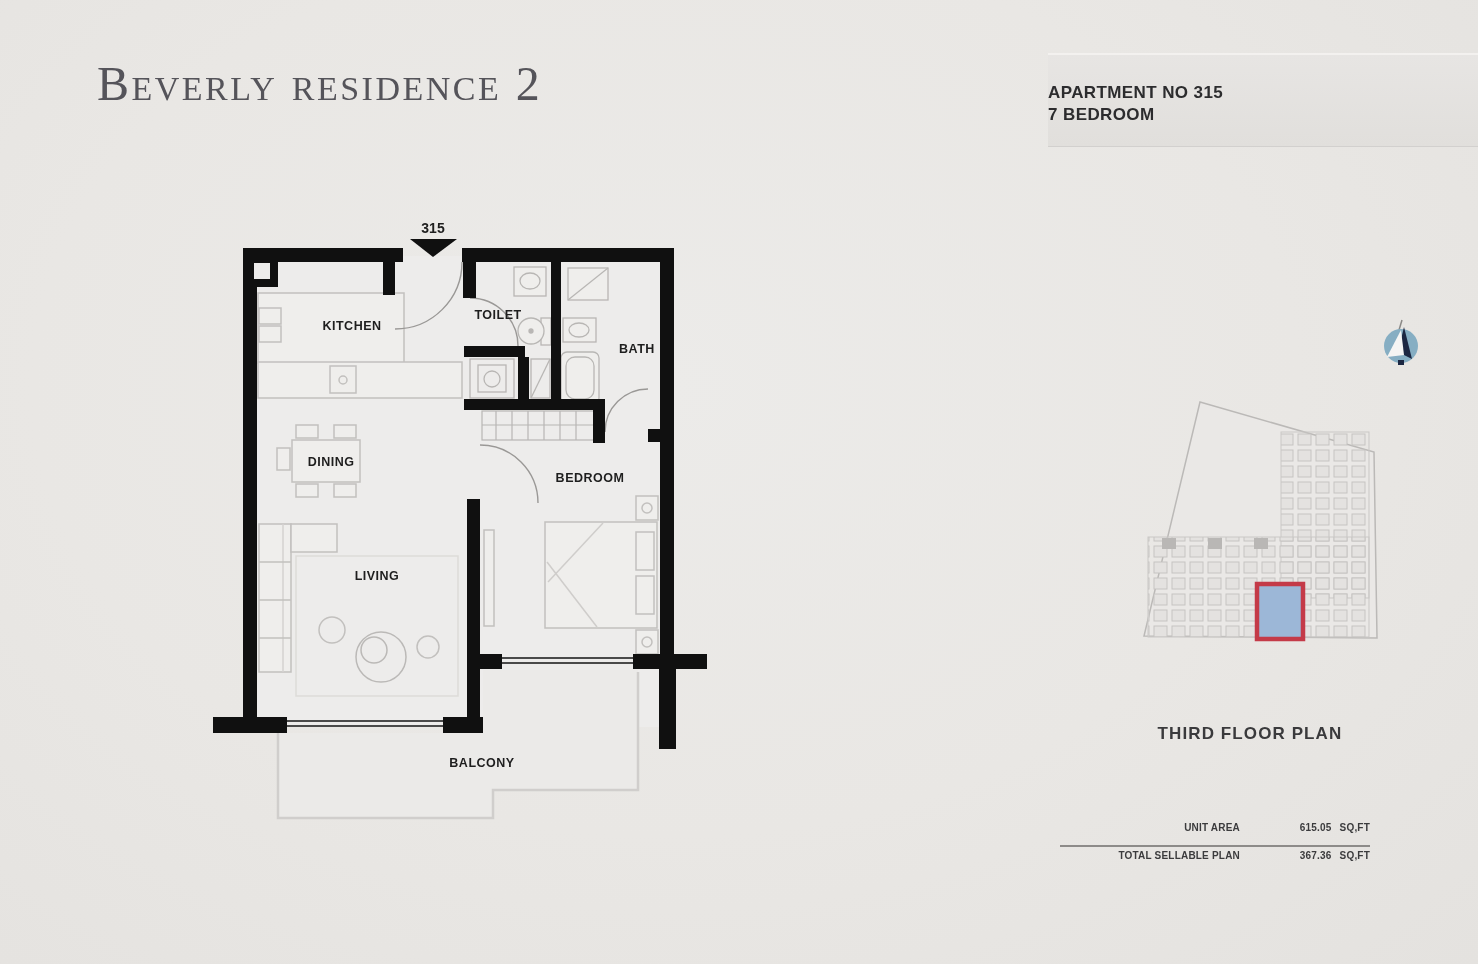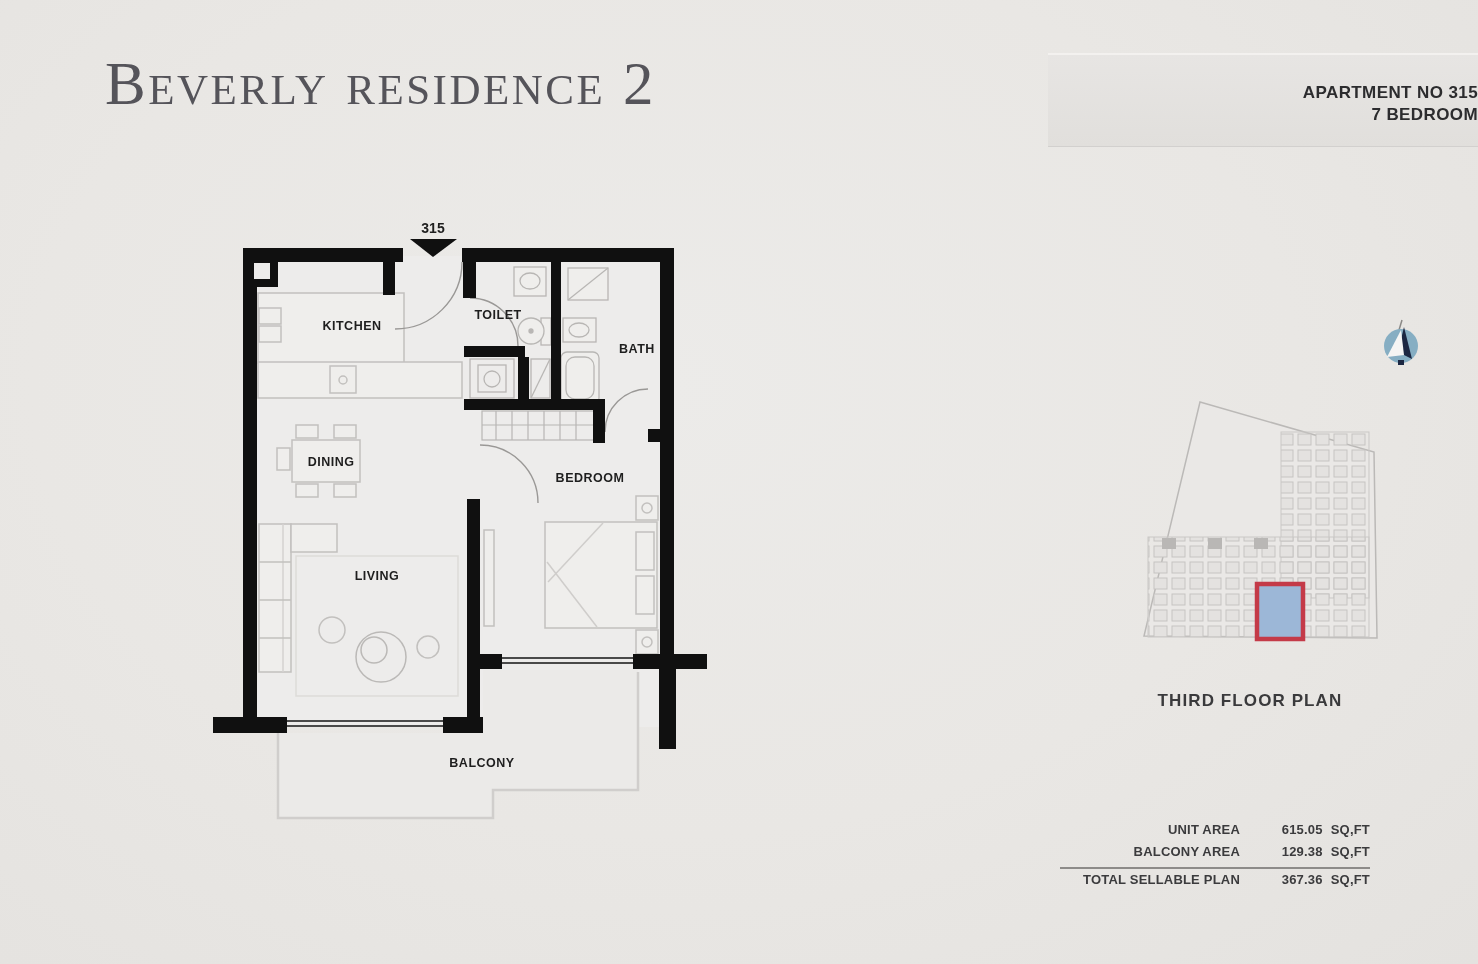--- a/index.html
+++ b/index.html
@@ -6,47 +6,46 @@
   body{width:1478px;height:964px;overflow:hidden;}
   .page{
     position:relative;width:1478px;height:964px;
     background:radial-gradient(ellipse at 45% 40%, #ecebe9 0%, #e9e7e4 55%, #e4e2df 100%);
     font-family:"Liberation Sans", sans-serif;
   }
   .brand-title{
     position:absolute;left:97px;top:52px;
     font-family:"Liberation Serif", serif;
     font-variant:small-caps;
-    font-size:61px;line-height:64px;
+    font-size:48px;line-height:64px;
     letter-spacing:2.5px;
     color:#55545a;
     white-space:nowrap;
-    margin-left:8px;
   }
   .apt-header{
     position:absolute;left:1048px;top:53px;width:430px;height:94px;
     background:linear-gradient(180deg,#e7e5e3 0%,#e1dfdc 100%);
     border-top:2px solid #f3f1ef;
     border-bottom:1px solid #d2d0ce;
-    display:flex;flex-direction:column;align-items:flex-end;justify-content:center;
+    display:flex;flex-direction:column;align-items:flex-start;justify-content:center;
     padding-top:6px;box-sizing:border-box;
   }
   .apt-header .line{
     font-size:17px;font-weight:bold;color:#2c2c2e;
     letter-spacing:.4px;line-height:22px;white-space:nowrap;
   }
   .plan-svg{position:absolute;left:0;top:0;width:1478px;height:964px;}
   .floor-caption{
-    position:absolute;left:1148px;top:691px;width:204px;
+    position:absolute;left:1148px;top:724px;width:204px;
     text-align:center;font-size:17px;font-weight:bold;
     letter-spacing:1.1px;color:#3a3a3c;white-space:nowrap;
   }
   .area-table{
     position:absolute;left:1060px;top:822px;width:310px;
-    font-size:13px;font-weight:bold;color:#3b3b3d;letter-spacing:.2px;
+    font-size:10px;font-weight:bold;color:#3b3b3d;letter-spacing:.2px;
   }
   .area-row{display:flex;align-items:baseline;height:22px;}
   .area-row .lbl{flex:1;text-align:right;white-space:nowrap;}
   .area-row .valwrap{width:108px;padding-left:22px;text-align:right;white-space:nowrap;box-sizing:content-box;}
   .area-row .unit{margin-left:8px;}
   .table-divider{border-top:2px solid #8d8b89;margin:1px 0 3px 0;}
 </style>
 </head>
 <body>
 
@@ -224,24 +223,20 @@
     </g>
   </svg>
 
   <div class="floor-caption">THIRD FLOOR PLAN</div>
 
   <div class="area-table">
     <div class="area-row">
       <span class="lbl">UNIT AREA</span>
       <span class="valwrap"><span>615.05</span><span class="unit">SQ,FT</span></span>
     </div>
-    <div class="area-row">
-      <span class="lbl">BALCONY  AREA</span>
-      <span class="valwrap"><span>129.38</span><span class="unit">SQ,FT</span></span>
-    </div>
     <div class="table-divider"></div>
     <div class="area-row">
       <span class="lbl">TOTAL SELLABLE PLAN</span>
       <span class="valwrap"><span>367.36</span><span class="unit">SQ,FT</span></span>
     </div>
   </div>
 
 </div>
 
 </body></html>

